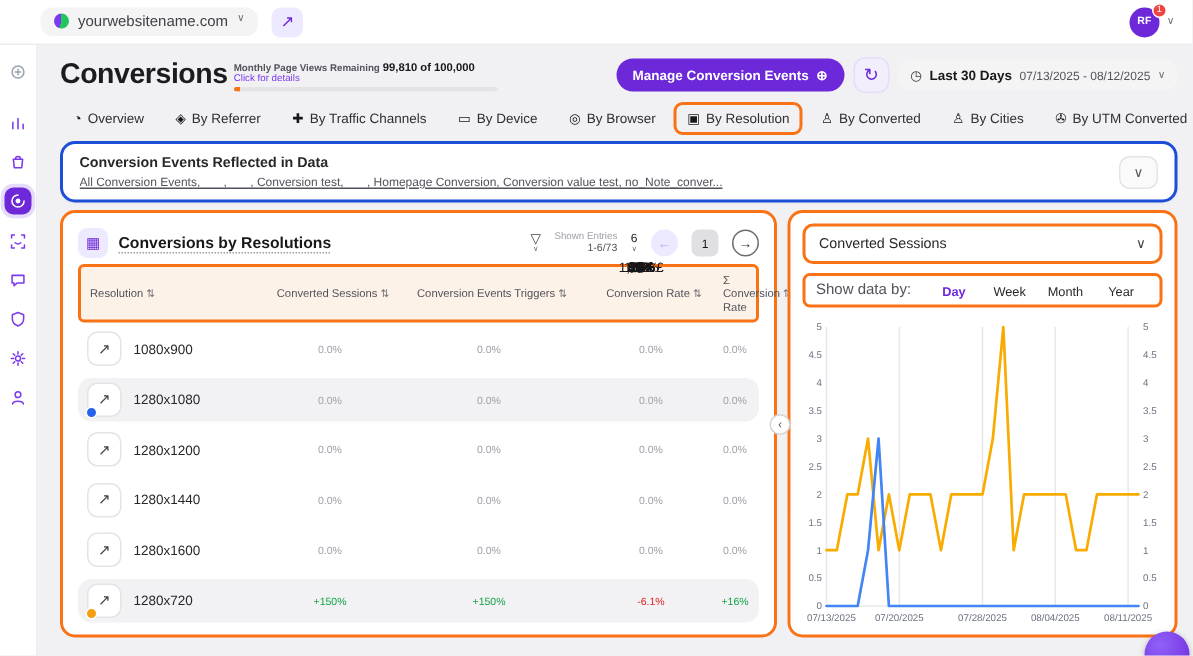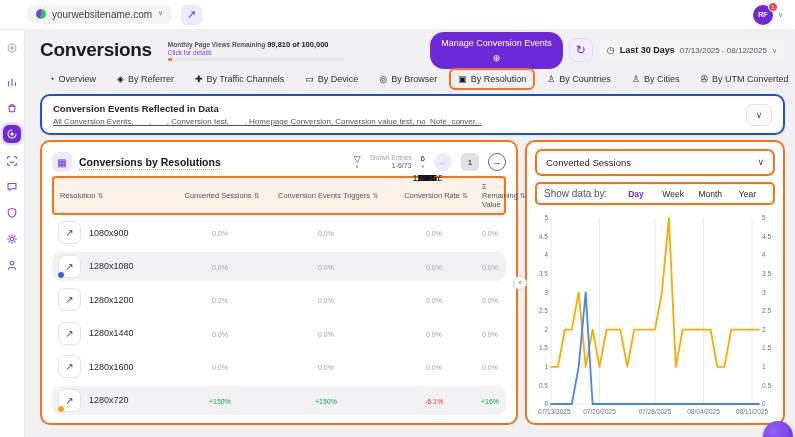--- a/index.html
+++ b/index.html
@@ -16,29 +16,29 @@
   .badge{position:absolute;top:-3px;right:-5px;min-width:10px;height:10px;border-radius:50%;background:#ef4444;color:#fff;font-size:6px;display:flex;align-items:center;justify-content:center;border:1px solid #fff;box-sizing:border-box;}
   
   .sidebar{position:absolute;top:30px;left:0;bottom:0;width:25px;background:#fff;border-right:1px solid #ececef;display:flex;flex-direction:column;align-items:center;padding-top:9px;gap:9px;box-sizing:border-box;z-index:4;}
   .side-ic{width:17px;height:17px;border-radius:6px;display:flex;align-items:center;justify-content:center;color:#7c3aed;cursor:pointer;}
   .side-ic:first-child{color:#9ca3af;margin-bottom:8px;}
   .side-ic.active{background:var(--accent);color:#fff;box-shadow:0 0 0 2.5px #e6dbfb;width:18px;height:18px;}
   .side-ic svg{width:12px;height:12px;}
   
   .main{position:absolute;left:25px;top:30px;right:0;bottom:0;padding:3px 10px 0 15px;box-sizing:border-box;}
   .hdr{display:flex;align-items:center;height:34px;}
-  .page-title{font-size:19px;font-weight:bold;color:#1b1b20;letter-spacing:-.3px;margin-right:16px;}
+  .page-title{font-size:19px;font-weight:bold;color:#1b1b20;letter-spacing:-.3px;margin-right:4px;}
   .quota{width:176px;}
   .quota-l1{font-size:6.5px;font-weight:bold;color:#52525b;}
   .quota-l1 b{font-size:7.5px;color:#18181b;margin-left:2px;}
   .quota-link{font-size:6.5px;color:#7c3aed;cursor:pointer;}
   .quota-bar{margin-top:2px;height:3px;border-radius:2px;background:#e4e4e7;overflow:hidden;}
   .quota-fill{height:100%;width:2.5%;background:#f97316;}
   .hdr-right{margin-left:auto;display:flex;align-items:center;gap:6px;}
-  .manage-btn{background:var(--accent);color:#fff;font-size:9px;font-weight:normal;padding:6px 11px;border-radius:14px;display:flex;align-items:center;gap:5px;cursor:pointer;white-space:nowrap;flex-direction:column;}
+  .manage-btn{background:var(--accent);color:#fff;font-size:9px;font-weight:bold;padding:6px 11px;border-radius:14px;display:flex;align-items:center;gap:5px;cursor:pointer;white-space:nowrap;}
   .refresh-btn{width:24px;height:24px;border-radius:8px;background:#f3eefc;border:1px solid #e7dcfa;color:#6d28d9;font-size:12px;display:flex;align-items:center;justify-content:center;cursor:pointer;box-sizing:border-box;}
   .date-pill{background:#f4f4f5;border-radius:8px;padding:5px 8px;display:flex;align-items:center;gap:5px;cursor:pointer;}
   .date-pill .clock{font-size:9px;color:#3f3f46;}
   .date-pill .rng{font-size:9px;font-weight:bold;color:#18181b;white-space:nowrap;}
   .date-pill .dates{font-size:8px;color:#52525b;white-space:nowrap;}
   
   .tabs{display:flex;align-items:center;gap:3px;margin-top:1px;}
   .tab{display:flex;align-items:center;gap:4px;padding:4px 7px;font-size:9px;color:#2e2e33;cursor:pointer;border:2px solid transparent;border-radius:6px;white-space:nowrap;}
   .tab-ic{font-size:9px;color:#18181b;line-height:1;}
   .tab.tab-active{border-color:var(--annotation);}
@@ -224,21 +224,21 @@
       <div class="tab">
         <span class="tab-ic">◎</span>
         <span>By Browser</span>
       </div>
       <div class="tab tab-active">
         <span class="tab-ic">▣</span>
         <span>By Resolution</span>
       </div>
       <div class="tab">
         <span class="tab-ic">♙</span>
-        <span>By Countries</span>
+        <span>By Converted</span>
       </div>
       <div class="tab">
         <span class="tab-ic">♙</span>
         <span>By Cities</span>
       </div>
       <div class="tab">
         <span class="tab-ic">✇</span>
         <span>By UTM Converted</span>
       </div>
     </div>
@@ -292,21 +292,21 @@
           </div>
           <div class="th">
             <span>Conversion Events Triggers</span>
             <span class="sort">⇅</span>
           </div>
           <div class="th">
             <span>Conversion Rate</span>
             <span class="sort">⇅</span>
           </div>
           <div class="th">
-            <span>Σ Remaining Value</span>
+            <span>Σ Conversion Rate</span>
             <span class="sort">⇅</span>
           </div>
         </div>
       <div class="tbody" id="tbody">
           <div class="tr">
             <div class="cell res">
               <span class="res-ic">↗</span>
               <span class="res-label">1080x900</span>
             </div>
             <div class="cell val">

